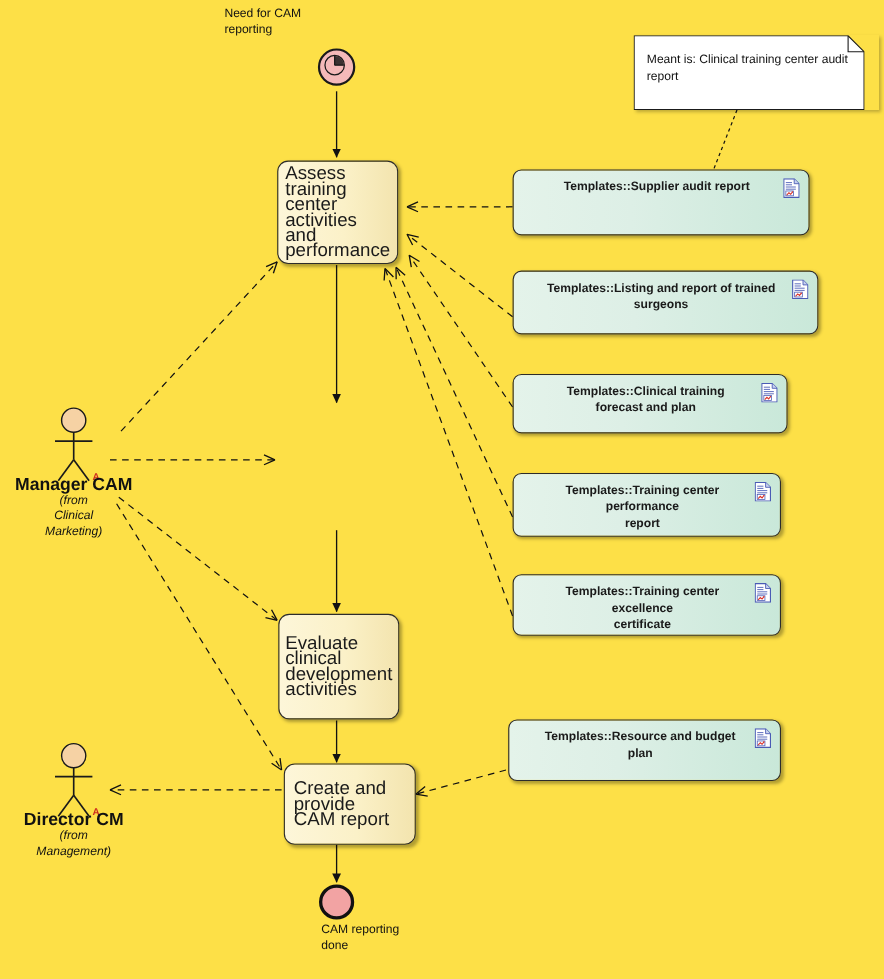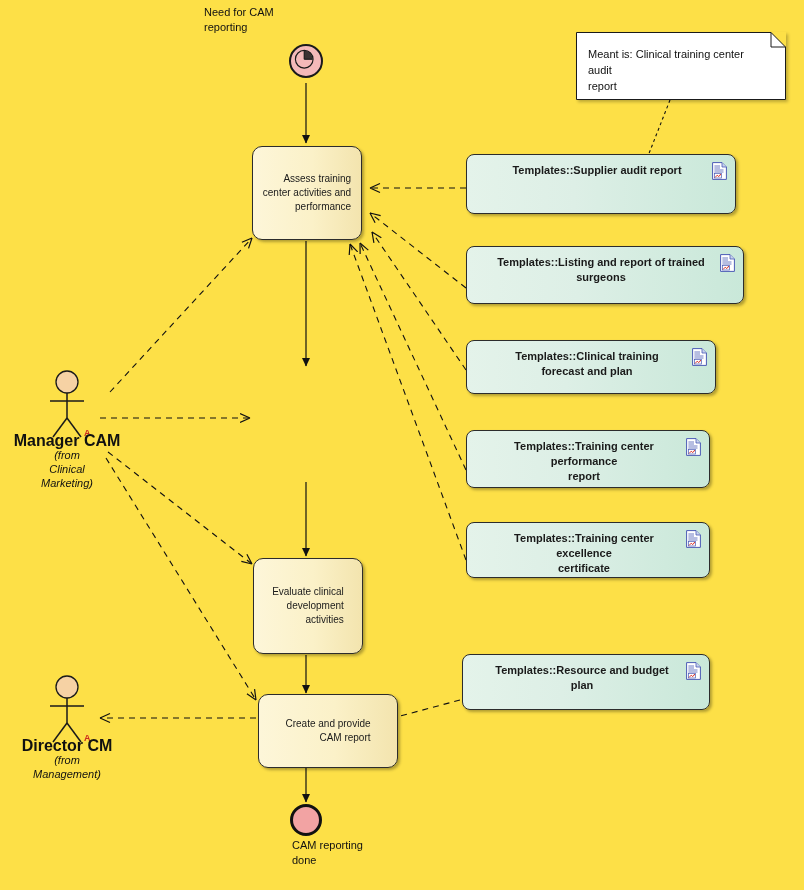--- a/index.html
+++ b/index.html
@@ -29,23 +29,23 @@
   .activity {
     position: absolute;
     box-sizing: border-box;
     border: 1px solid #2c2c2c;
     border-radius: 10px;
     background: linear-gradient(to right, #fdf6d9 0%, #fbf1c8 55%, #f3e4ae 100%);
     box-shadow: 2px 2px 3px rgba(0,0,0,0.30);
     display: flex;
     align-items: center;
     justify-content: center;
-    text-align: right;
+    text-align: left;
     color: #1a1a1a;
-    font-size: 10px;
+    font-size: 17px;
     line-height: 14px;
     padding: 4px 8px;
     z-index: 3;
   }
   .activity .lbl { white-space: pre-line; }
 
   
   .artifact {
     position: absolute;
     box-sizing: border-box;
@@ -73,20 +73,21 @@
     top: 7px;
     width: 15px;
     height: 18px;
   }
 
   
   .note {
     position: absolute;
     z-index: 3;
     box-shadow: 2px 2px 3px rgba(0,0,0,0.25);
+    padding-left: 13px;
   }
   .note .ntext {
     position: absolute;
     left: 12px;
     top: 14px;
     right: 16px;
     font-size: 11px;
     line-height: 16px;
     color: #111;
     white-space: pre-line;
@@ -227,21 +228,21 @@
 performance</span>
   </div>
 
 
   <div class="activity" style="left:253px; top:558px; width:110px; height:96px;">
     <span class="lbl">Evaluate clinical
 development
 activities</span>
   </div>
 
-  <div class="activity" style="left:258px; top:694px; width:140px; height:74px;">
+  <div class="activity" style="left:258px; top:694px; width:120px; height:74px;">
     <span class="lbl">Create and provide
 CAM report</span>
   </div>
 
   <div class="artifact" style="left:466px; top:154px; width:270px; height:60px;">
     <div class="atext">Templates::Supplier audit report</div>
     <svg class="doc-icon" viewBox="0 0 15 18">
       <path d="M0.6,0.6 L10,0.6 L14.4,5 L14.4,17.4 L0.6,17.4 z" fill="#ffffff" stroke="#4a5bb5" stroke-width="1"></path>
       <path d="M10,0.6 L10,5 L14.4,5" fill="#c8d2ee" stroke="#4a5bb5" stroke-width="0.8"></path>
       <g stroke="#4a5bb5" stroke-width="0.8">

